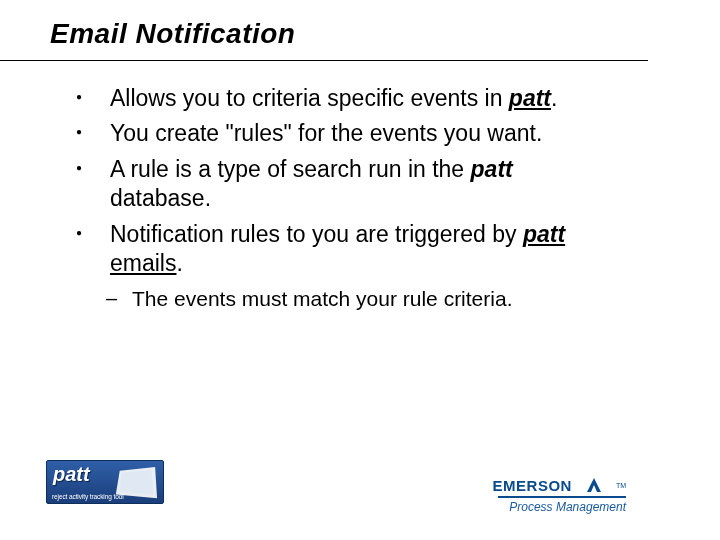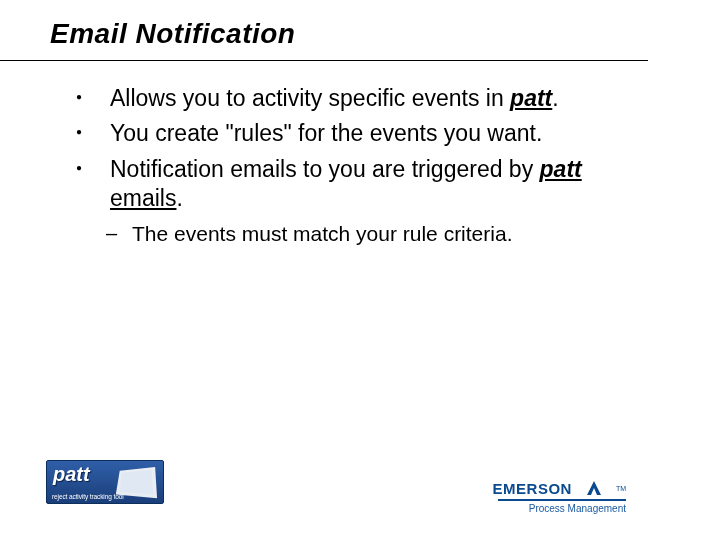--- a/index.html
+++ b/index.html
@@ -23,42 +23,45 @@
   .logo-left { position: absolute; left: 46px; bottom: 36px; width: 118px; height: 44px;
     background: linear-gradient(#2f5fa8, #1a3e7a); border: 1px solid #0d2f5c; border-radius: 2px; }
   .logo-left svg { position: absolute; inset: 0; }
   .logo-left .patt-txt { position: absolute; left: 6px; top: 2px; font-size: 20px; font-weight: bold; font-style: italic; color: #fff; text-shadow: 1px 1px 1px #0a244a; }
   .logo-left .patt-sub { position: absolute; left: 5px; bottom: 3px; font-size: 6.5px; color: #fff; letter-spacing: -0.1px; }
   .logo-right { position: absolute; right: 22px; bottom: 26px; width: 136px; text-align: right; color: #0a4a8f; }
   .logo-right .em-top { display: flex; align-items: center; justify-content: flex-end; gap: 13px; }
   .logo-right .em-name { font-size: 15px; font-weight: 600; letter-spacing: 0.5px; }
   .logo-right .em-mark { width: 18px; height: 18px; }
   .logo-right .em-line { height: 2px; background: #0a4a8f; margin: 2px 0 2px auto; width: 128px; }
-  .logo-right .em-sub { font-size: 10px; color: #1a5aa0; }
+  .logo-right .em-sub { font-size: 12px; font-style: italic; color: #1a5aa0; }
   .tm { font-size: 7px; vertical-align: super; }
 </style>
 </head>
 <body>
 
 <div class="slide">
   <div class="title-wrap">
     <div class="title">Email Notification</div>
   </div>
   <div class="title-underline"></div>
 
   <div class="content">
     <ul class="bullets">
       <li>
-        <span>Allows you to activity specific events in </span><span class="b i u">patt</span><span>.</span>
+        <span>Allows you to criteria specific events in </span><span class="b i u">patt</span><span>.</span>
       </li>
       <li>
         <span>You create "rules" for the events you want.</span>
       </li>
       <li>
-        <span>Notification emails to you are triggered by </span><span class="b i u">patt</span><span class="u"> emails</span><span>.</span>
+        <span>A rule is a type of search run in the </span><span class="b i">patt</span><span> database.</span>
+      </li>
+      <li>
+        <span>Notification rules to you are triggered by </span><span class="b i u">patt</span><span class="u"> emails</span><span>.</span>
       </li>
     </ul>
     <ul class="sub">
       <li>
         <span>The events must match your rule criteria.</span>
       </li>
     </ul>
   </div>
 
   <div class="logo-left">

